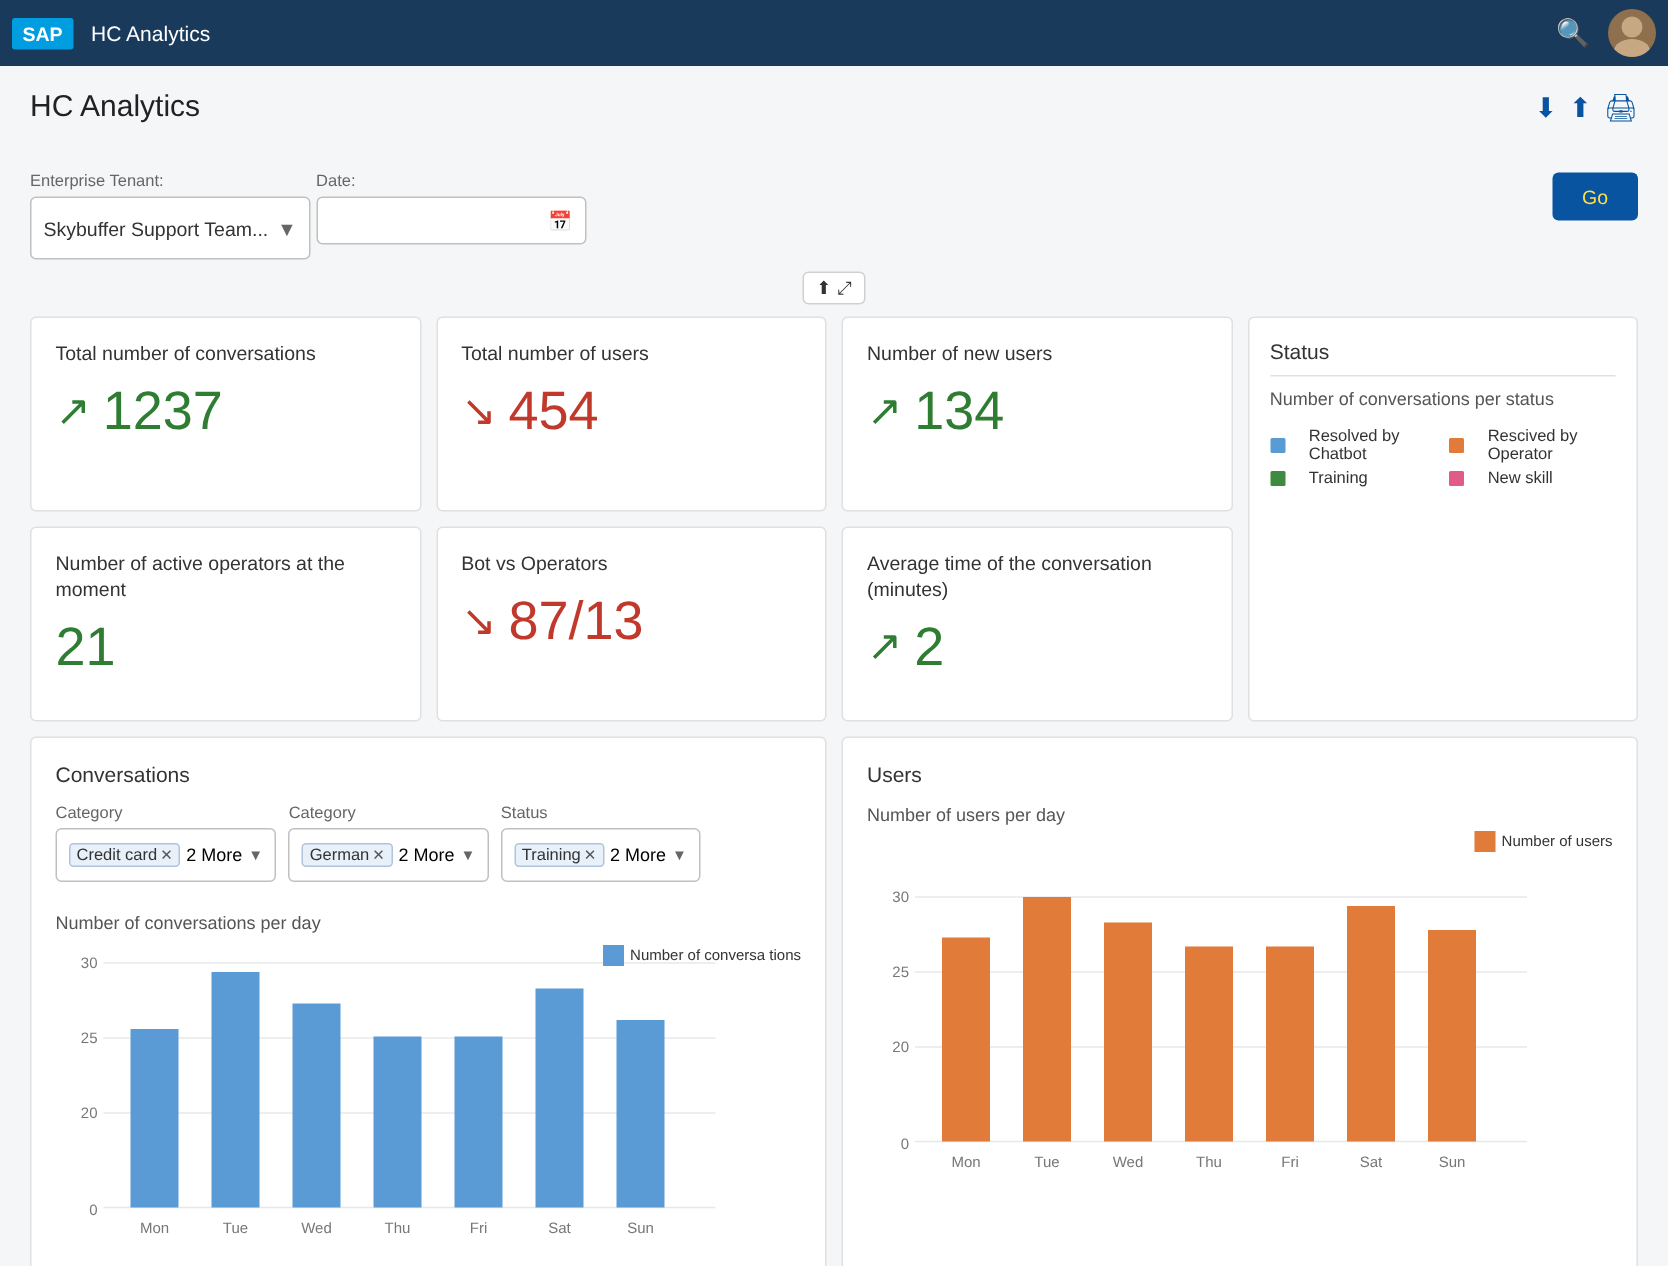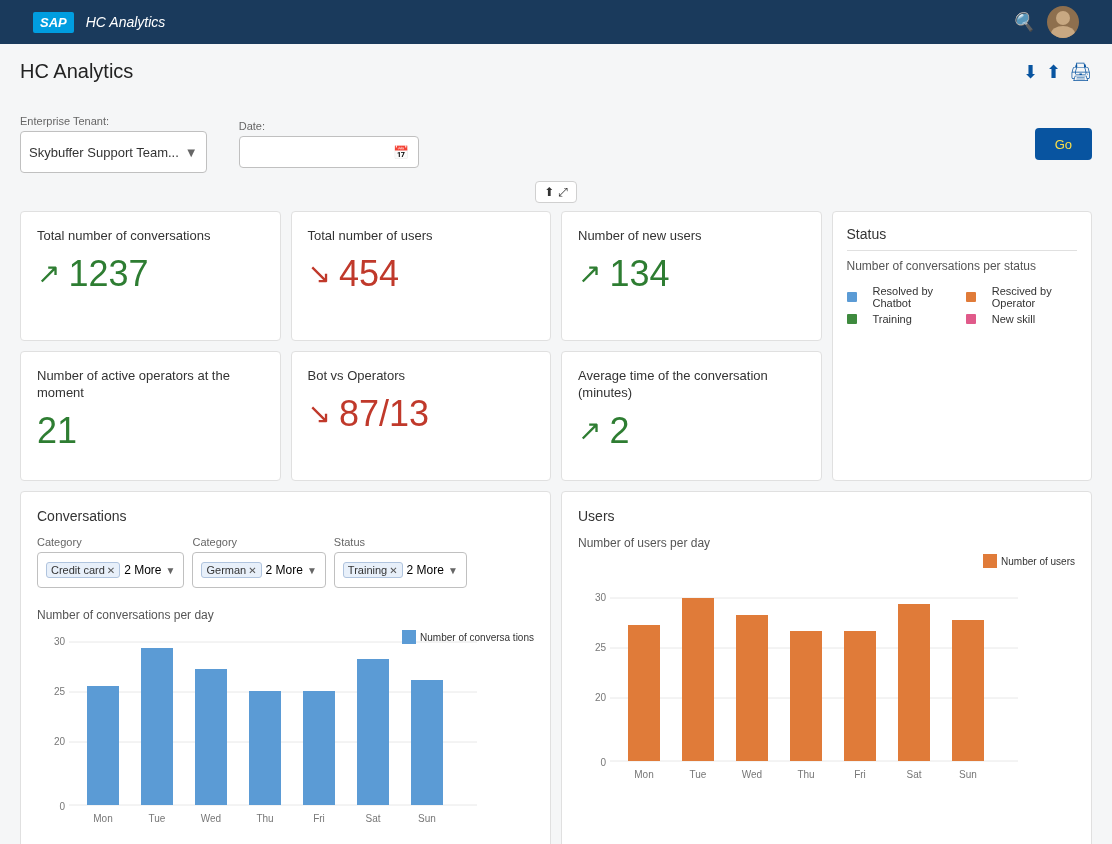--- a/index.html
+++ b/index.html
@@ -4,23 +4,22 @@
   <style>
     * { box-sizing: border-box; margin: 0; padding: 0; }
     body { font-family: '72', Arial, sans-serif; background: #f5f6f7; font-size: 14px; color: #333; }
 
     
     .topnav {
       background: #1a3a5c;
       height: 44px;
       display: flex;
       align-items: center;
-      padding: 0 33px;
+      padding: 0 8px;
       justify-content: space-between;
-      font-style: italic;
     }
     .topnav-left { display: flex; align-items: center; gap: 12px; }
     .sap-logo {
       background: #009de0;
       color: white;
       font-weight: bold;
       font-size: 13px;
       padding: 3px 7px;
       border-radius: 2px;
     }
@@ -30,21 +29,21 @@
     .avatar { width: 32px; height: 32px; border-radius: 50%; background: #8e6f4e; display: flex; align-items: center; justify-content: center; color: white; font-size: 13px; overflow: hidden; }
 
     
     .page { padding: 16px 20px; }
     .page-header { display: flex; align-items: center; justify-content: space-between; margin-bottom: 12px; }
     .page-title { font-size: 20px; font-weight: 400; color: #222; }
     .page-actions { display: flex; gap: 8px; }
     .page-action-btn { background: none; border: none; cursor: pointer; color: #0854a0; font-size: 18px; }
 
     
-    .filters { display: flex; align-items: center; gap: 32px; margin-bottom: 8px; margin-top: 32px; }
+    .filters { display: flex; align-items: flex-start; gap: 4px; margin-bottom: 8px; margin-top: 32px; }
     .filter-group { display: flex; flex-direction: column; gap: 4px; }
     .filter-label { font-size: 11px; color: #666; }
     .filter-select {
       border: 1px solid #c0c0c0; border-radius: 4px; padding: 4px 8px; font-size: 13px;
       background: white; display: flex; align-items: center; gap: 6px; cursor: pointer; min-width: 160px; height: 42px;
     }
     .filter-select .arrow { margin-left: auto; color: #666; }
     .date-input {
       border: 1px solid #c0c0c0; border-radius: 4px; padding: 4px 8px; font-size: 13px;
       background: white; display: flex; align-items: center; gap: 6px; min-width: 180px; height: 32px;

